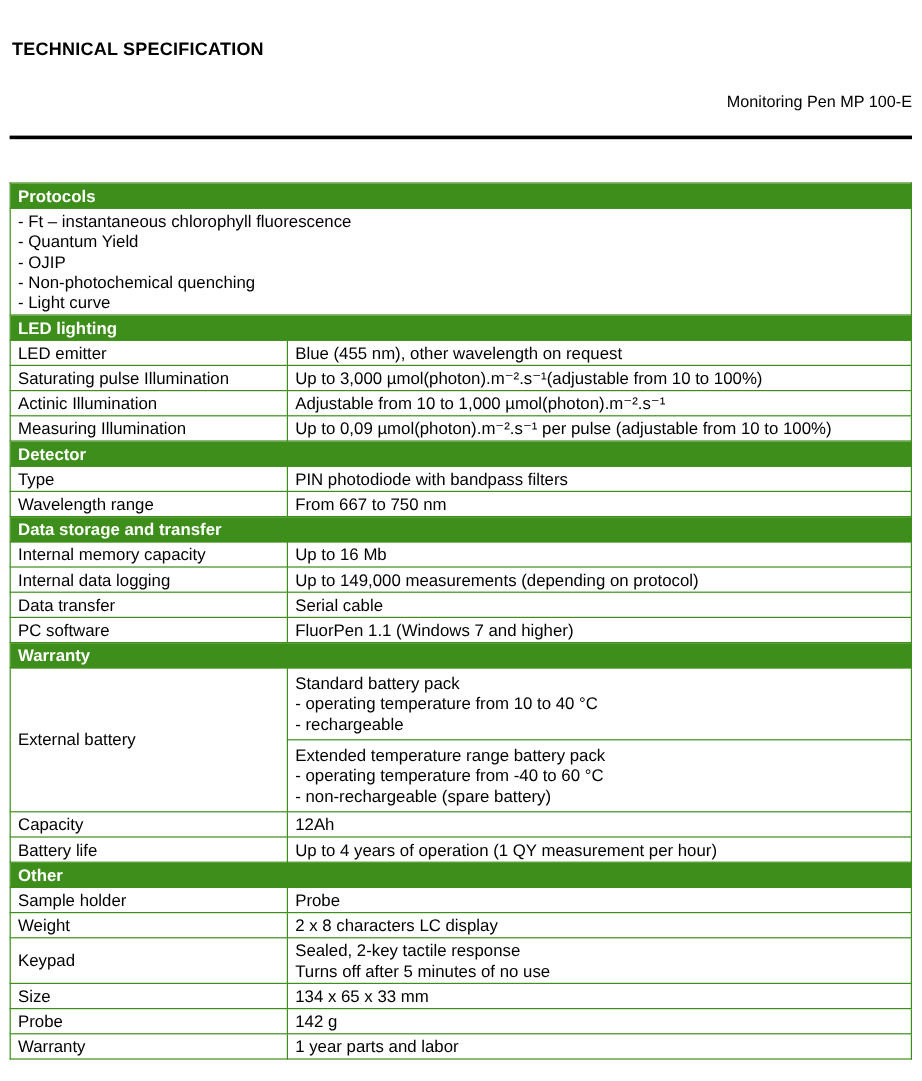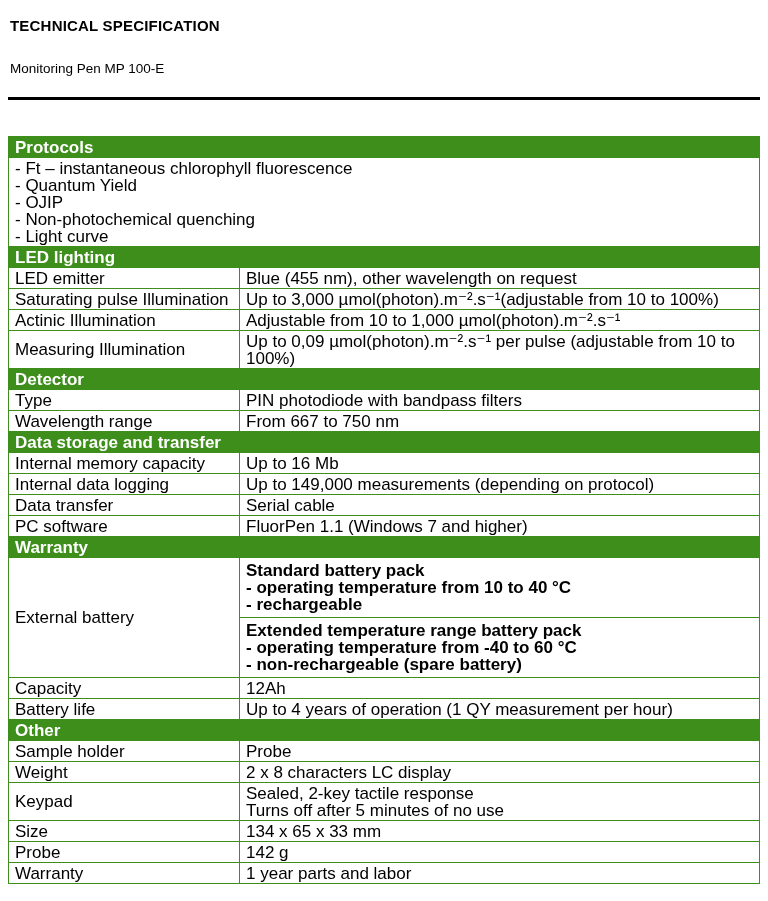--- a/index.html
+++ b/index.html
@@ -13,62 +13,63 @@
     height: 901px;
     box-sizing: border-box;
     padding: 17px 8px 0 8px;
     background: #ffffff;
     overflow: hidden;
   }
   .doc-title {
     font-size: 15px;
     font-weight: bold;
     line-height: 18px;
-    margin: 0 0 0 2px;
+    margin: 16px 0 0 2px;
     letter-spacing: 0.2px;
   }
   .products { margin-top: 21px; margin-left: 2px; }
   .product-line {
     font-size: 13.5px;
     line-height: 26px;
     margin: 0;
+    text-align: right;
   }
   .header-rule {
     border: none;
     border-top: 3px solid #000000;
     margin: 15px 0 0 0;
     width: 752px;
   }
   table.spec {
     width: 752px;
     border-collapse: collapse;
     table-layout: fixed;
     margin-top: 36px;
   }
   table.spec td {
     border: 1.5px solid #3E8E1B;
-    font-size: 17px;
+    font-size: 14px;
     line-height: 17px;
     padding: 1.5px 6px;
     vertical-align: middle;
     word-wrap: break-word;
   }
   td.section-bar {
     background: #3E8E1B;
     color: #ffffff;
     font-weight: bold;
     font-size: 13.5px;
     height: 17px;
   }
   td.protocol-list {
     padding-bottom: 21px;
     vertical-align: top;
   }
   .multiline { white-space: pre-line; }
-  td.tall { height: 56px; font-weight: bold; }
+  td.tall { height: 56px; }
 </style>
 </head>
 <body>
 
 <div class="page">
 
   <h1 class="doc-title">TECHNICAL SPECIFICATION</h1>
 
   <div class="products">
     <p class="product-line">Monitoring Pen MP 100-E</p>

